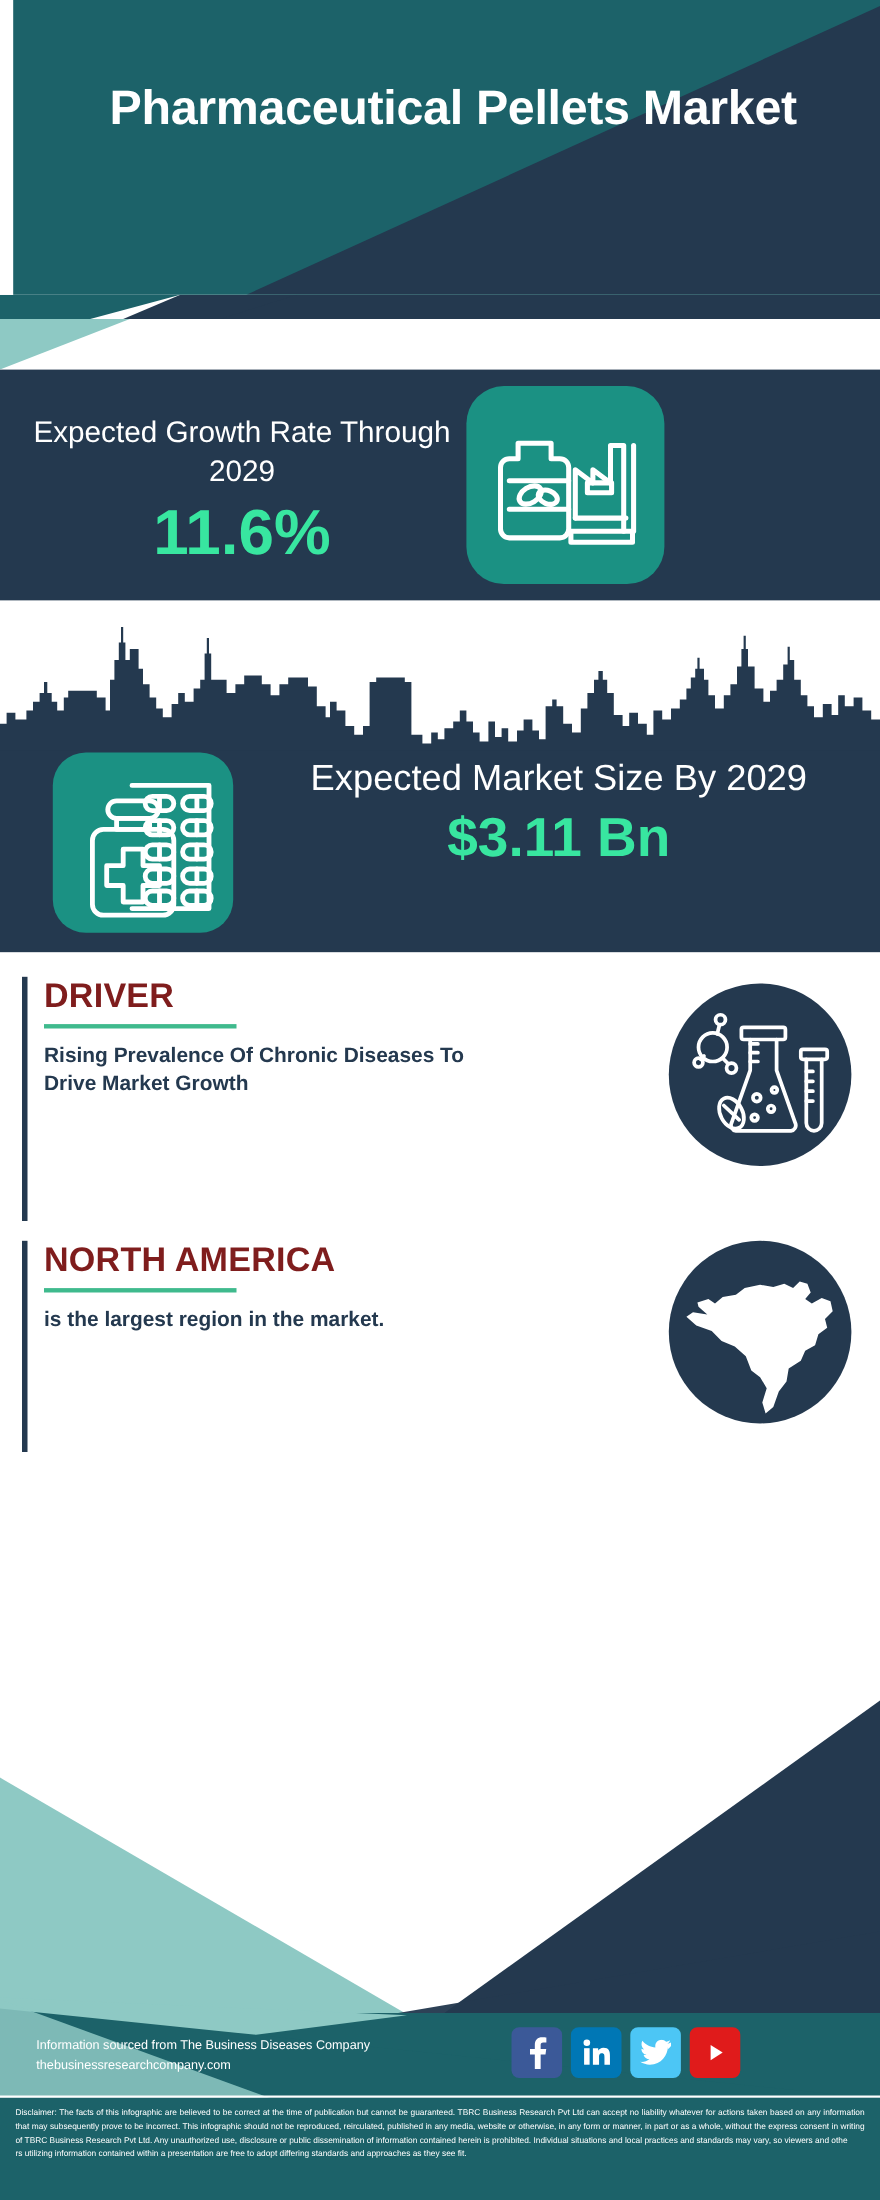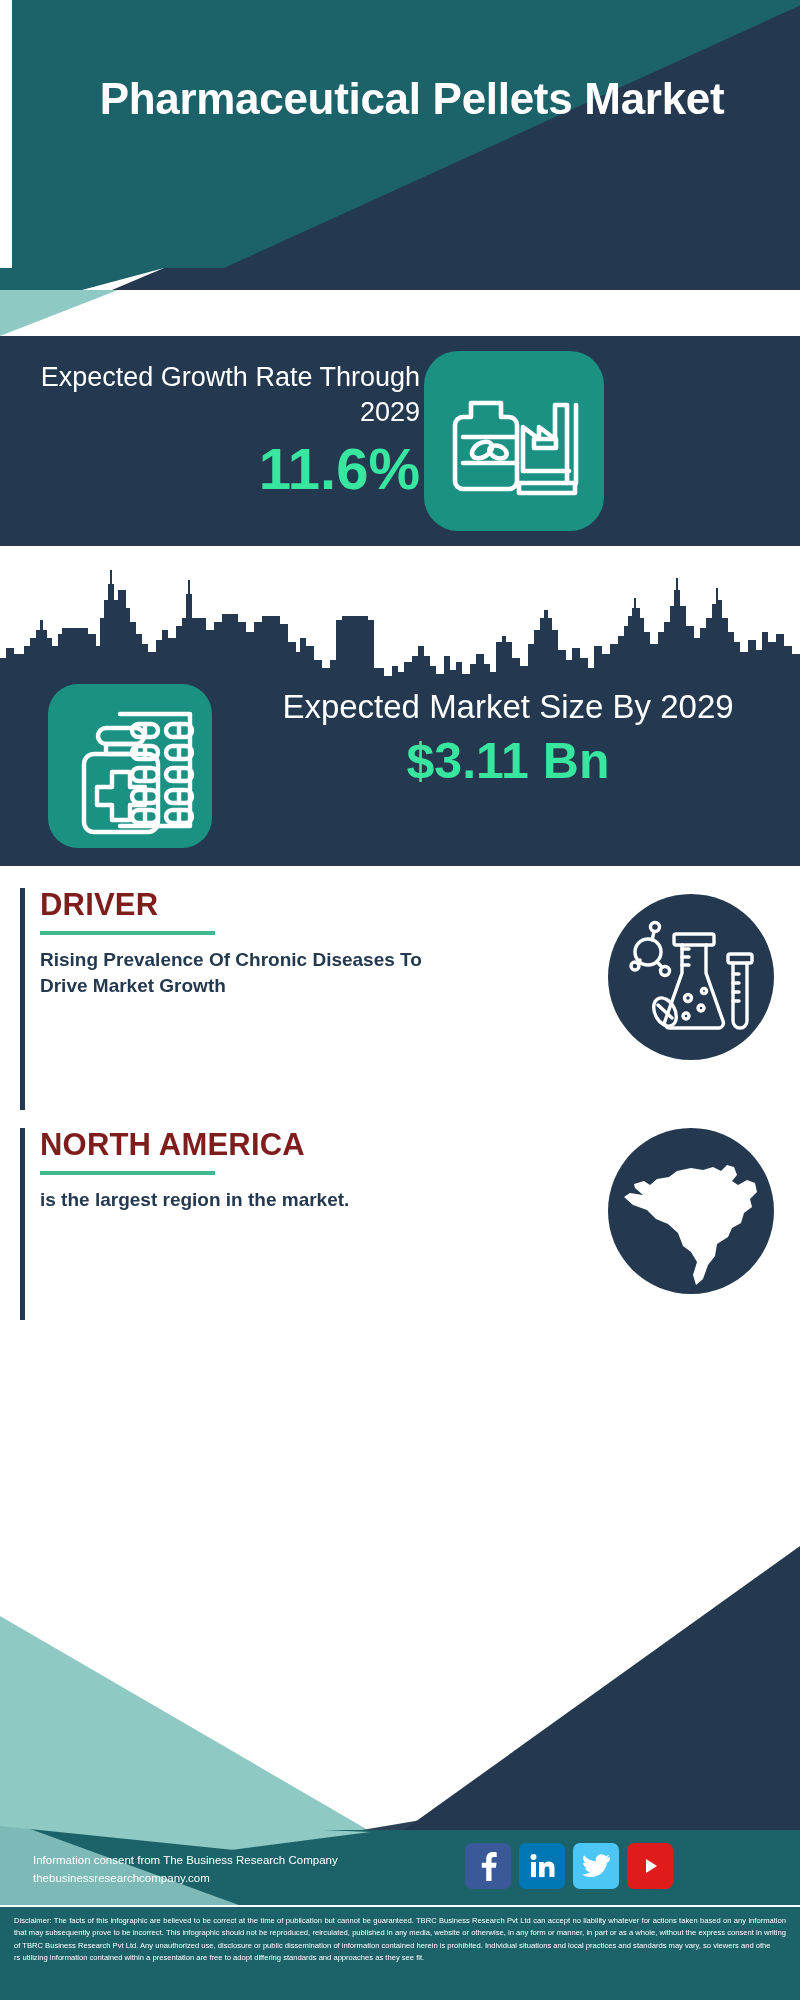--- a/index.html
+++ b/index.html
@@ -14,21 +14,21 @@
   .hero-title { position:absolute; left:0; top:74px; width:800px;
     text-align:center; color:#ffffff; font-size:44px; font-weight:bold;
     line-height:1.12; letter-spacing:-0.3px; z-index:3; padding:0 40px; }
 
   
   .band2 { position:absolute; left:0; top:268px; width:800px; height:68px; overflow:hidden; }
 
   
   .cagr { position:absolute; left:0; top:336px; width:800px; height:210px;
           background:#24394f; }
-  .cagr-text { position:absolute; left:20px; top:24px; width:400px; text-align:right; }
+  .cagr-text { position:absolute; left:20px; top:40px; width:400px; text-align:center; }
   .cagr-label { color:#ffffff; font-size:27px; line-height:1.28; font-weight:400; }
   .cagr-value { color:#38e6a0; font-size:58px; font-weight:bold; line-height:1.1;
                 margin-top:8px; }
   .cagr-icon { position:absolute; left:424px; top:15px; width:180px; height:180px;
                background:#1b9183; border-radius:34px; }
 
   
   .sky-sec { position:absolute; left:0; top:546px; width:800px; height:320px;
              background:#ffffff; overflow:hidden; }
   .skyline { position:absolute; left:0; top:14px; width:800px; height:130px; }
@@ -262,21 +262,21 @@
       <polygon points="0,510 800,510 800,436 362,510" fill="#24394f" opacity="0.96"></polygon>
       <polygon points="0,496 370,512 0,560" fill="#8ec9c4"></polygon>
       <polygon points="0,528 330,576 0,600" fill="#1c6269"></polygon>
       <polygon points="0,506 800,588 800,680 0,680" fill="#1c6269"></polygon>
       <polygon points="0,498 280,600 0,620" fill="#8ec9c4" opacity="0.85"></polygon>
       <rect x="0" y="587" width="800" height="93" fill="#1c6269"></rect>
     </svg>
   </div>
 
   <div class="foot-src">
-    <div>Information consent from The Business Research Company</div>
+    <div>Information sourced from The Business Diseases Company</div>
     <div>thebusinessresearchcompany.com</div>
   </div>
 
   <div class="socials">
     <div class="soc soc-fb">
       <svg width="26" height="30" viewBox="0 0 26 30">
           <path fill="#fff" d="M16.5 30V16.8h4.4l.7-5.1h-5.1V8.4c0-1.5.4-2.5 2.5-2.5h2.7V1.3C21.2 1.2 19.6 1 17.8 1c-3.9 0-6.6 2.4-6.6 6.8v3.9H6.8v5.1h4.4V30z"></path>
         </svg>
     </div>
     <div class="soc soc-li">

